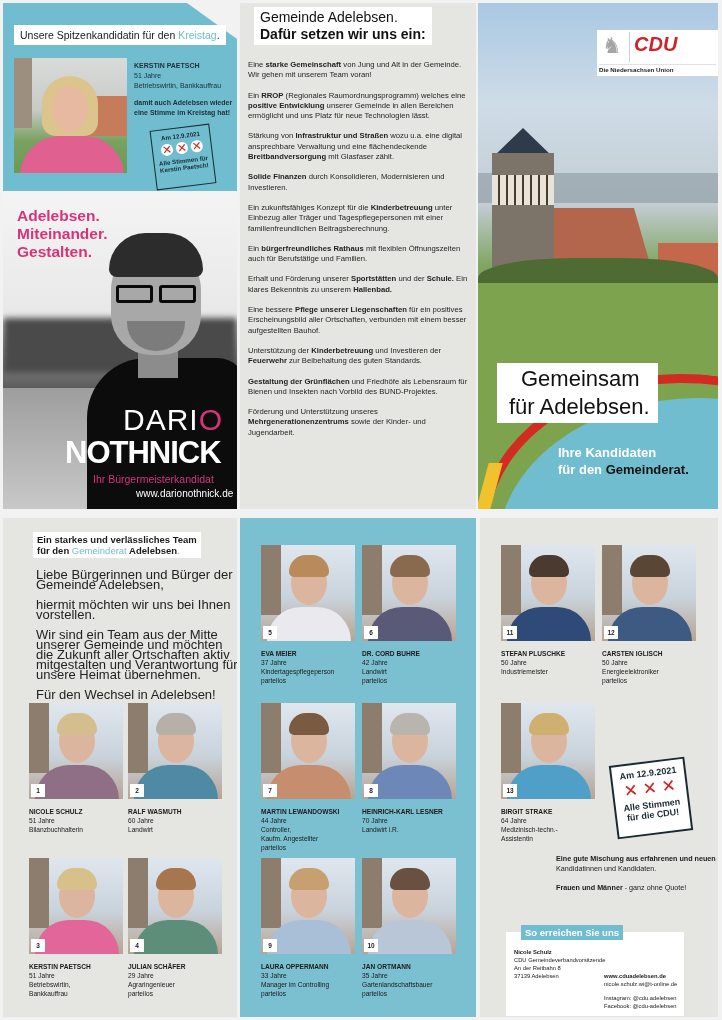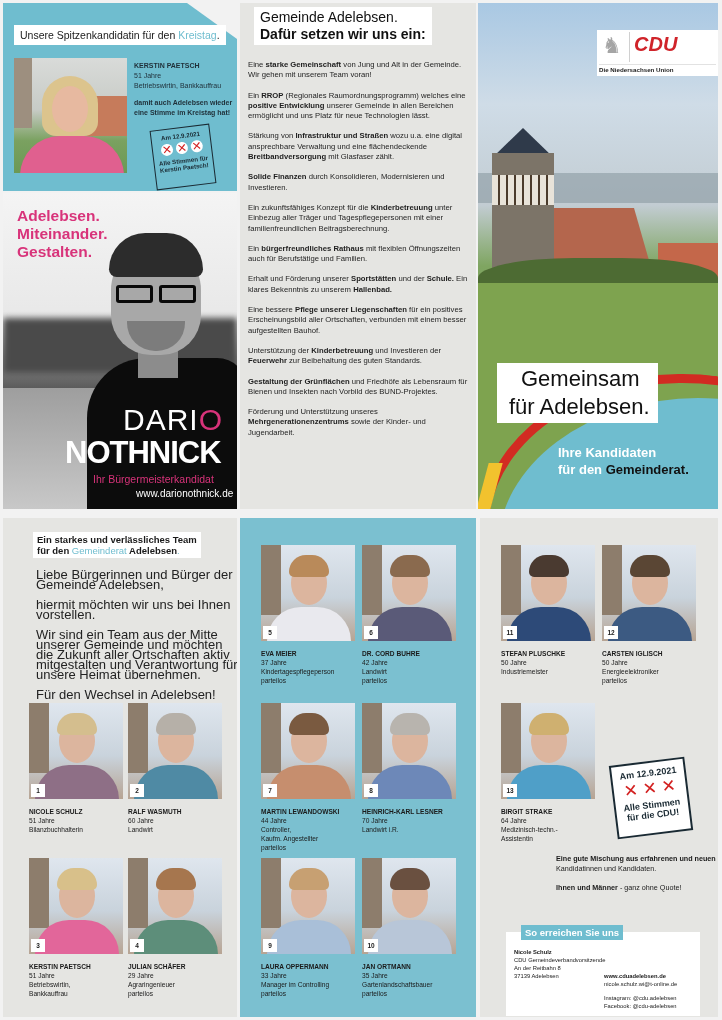--- a/index.html
+++ b/index.html
@@ -106,21 +106,21 @@
   
   .bm { left: 240px; width: 236px; background: #7bc0d0; }
 
   
   .br { left: 480px; width: 238px; background: #e5e5e2; }
   .stamp-cdu { left: 133px; top: 243px; width: 76px; height: 74px; transform: rotate(-7deg); font-size: 9px; padding-top: 5px; background: #fff; border-width: 2px; }
   .stamp-cdu .xbox { width: 16px; height: 16px; font-size: 17px; line-height: 16px; }
   .stamp-cdu .stamp-foot { line-height: 10px; }
   .mix { position: absolute; left: 76px; top: 336px; width: 160px; font-size: 7.2px; line-height: 10px; }
   .mix p { margin-bottom: 9px; }
-  .contact { position: absolute; left: 26px; top: 414px; width: 194px; height: 84px; background: #fff; padding-left: 34px; }
+  .contact { position: absolute; left: 26px; top: 414px; width: 178px; height: 84px; background: #fff; padding-left: 34px; }
   .contact-title { position: absolute; left: 15px; top: -7px; background: #6fbdcf; color: #fff; font-weight: bold; font-size: 9.5px; padding: 2px 4px; }
   .contact-left { position: absolute; left: 8px; top: 16px; font-size: 5.8px; line-height: 8px; }
   .contact-right { position: absolute; left: 98px; top: 40px; font-size: 5.8px; line-height: 8px; }
   .contact b { font-weight: bold; }
   .gap { height: 6px; }
 </style>
 </head>
 <body>
 
 <div class="page page-top">
@@ -380,21 +380,21 @@
       <div class="xrow">
         <div class="xbox">✕</div>
         <div class="xbox">✕</div>
         <div class="xbox">✕</div>
       </div>
       <div class="stamp-foot">Alle Stimmen</div>
       <div class="stamp-foot">für die CDU!</div>
     </div>
     <div class="mix">
       <p><b>Eine gute Mischung aus erfahrenen und neuen</b><span> Kandidatinnen und Kandidaten.</span></p>
-      <p><b>Ihnen und Männer</b><span> - ganz ohne Quote!</span></p>
+      <p><b>Frauen und Männer</b><span> - ganz ohne Quote!</span></p>
     </div>
     <div class="contact">
       <div class="contact-title">So erreichen Sie uns</div>
       <div class="contact-left">
         <div><b>Nicole Schulz</b></div>
         <div>CDU Gemeindeverbandvorsitzende</div>
         <div>An der Reitbahn 8</div>
         <div>37139 Adelebsen</div>
       </div>
       <div class="contact-right">

